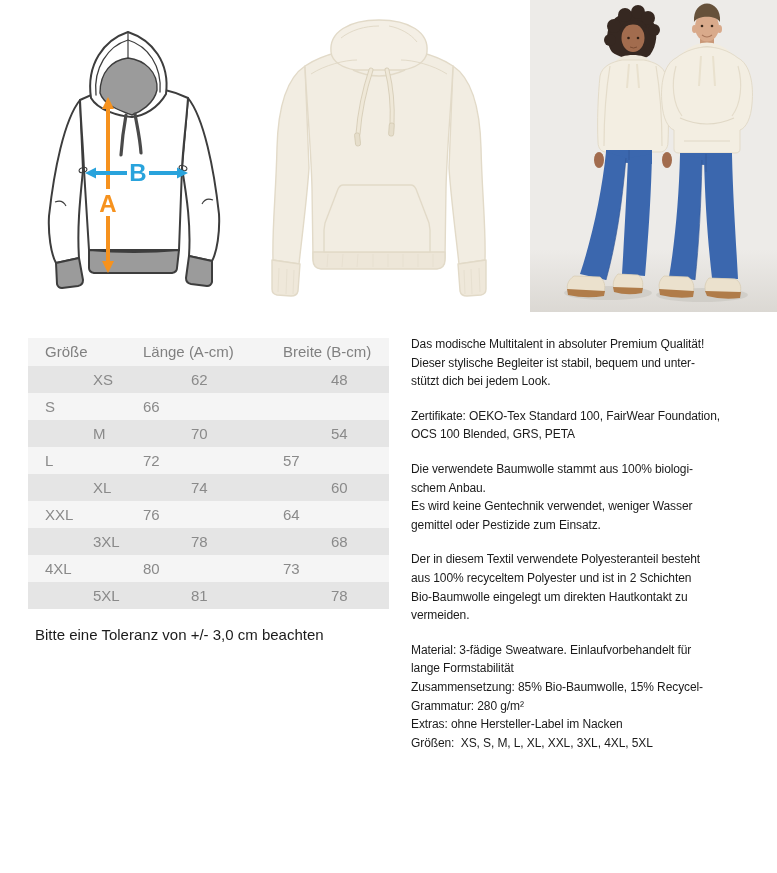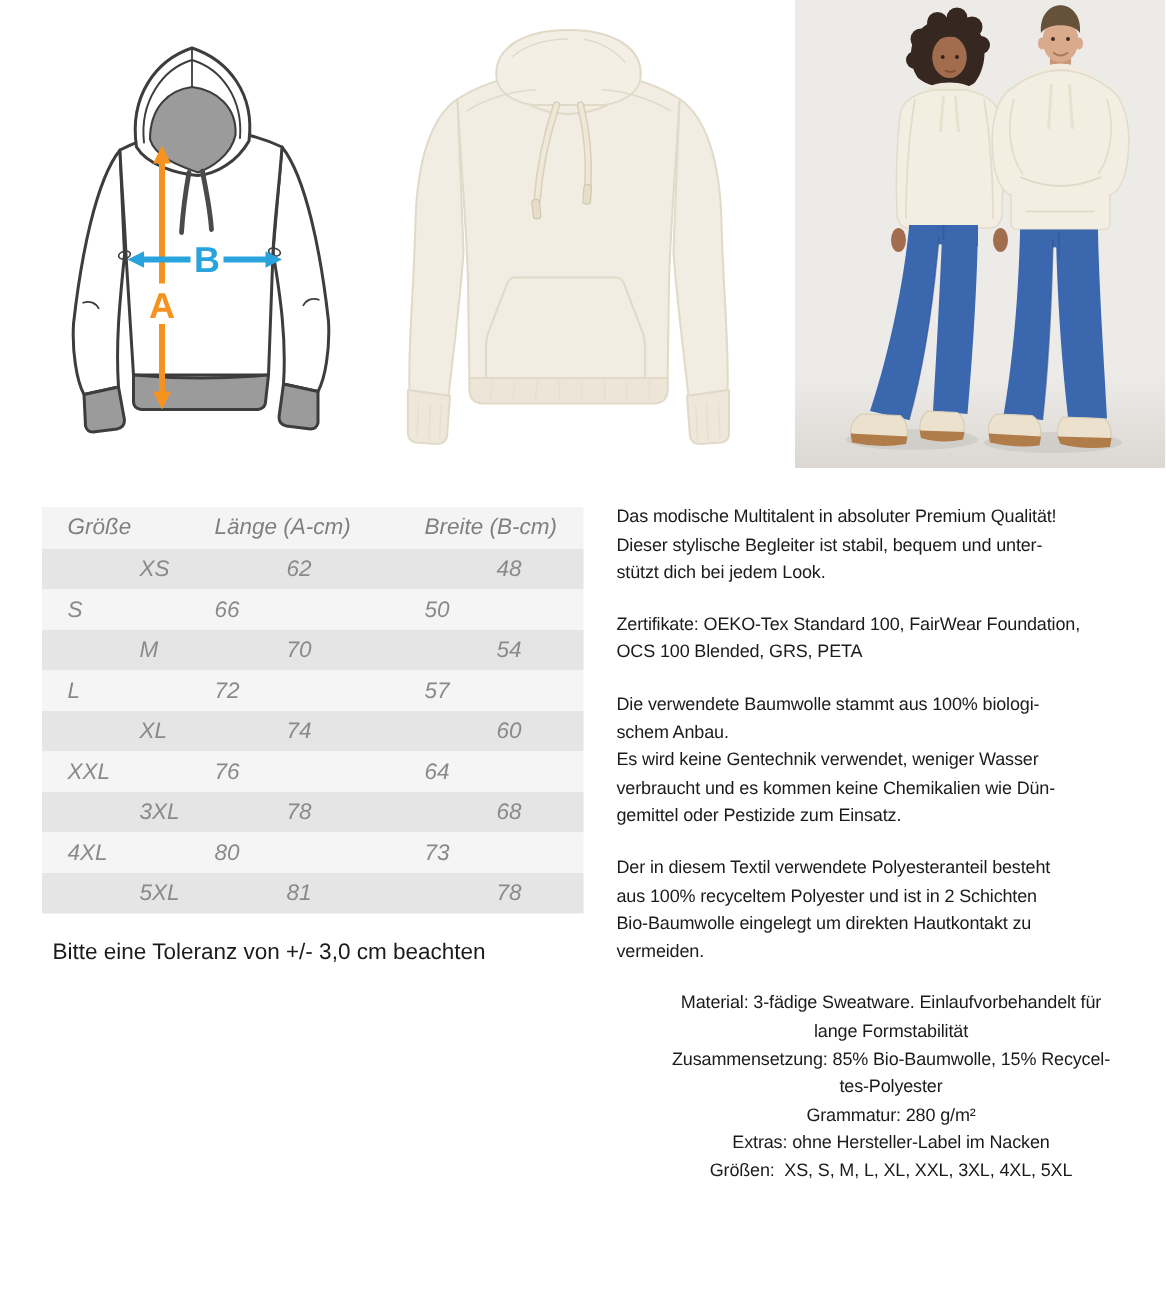--- a/index.html
+++ b/index.html
@@ -8,35 +8,35 @@
     font-family:"Liberation Sans","DejaVu Sans",sans-serif;
     -webkit-font-smoothing:antialiased;
   }
   .abs{position:absolute;}
   
   #diagram{left:28px;top:16px;width:212px;height:292px;}
   #product{left:253px;top:8px;width:255px;height:300px;}
   #models{left:530px;top:0;width:247px;height:312px;}
   #diagram svg,#product svg,#models svg{display:block;width:100%;height:100%;}
   
-  #size-table{left:28px;top:338px;width:361px;font-size:15px;color:var(--table_text);font-style:italic;}
+  #size-table{left:28px;top:338px;width:361px;font-size:15px;color:var(--table_text);}
   .t-row{display:flex;height:27px;line-height:27px;background:#fff;}
   .t-row.head{height:28px;line-height:28px;background:var(--table_header_bg);color:var(--table_header_text);}
   .t-row.odd{background:var(--table_row_alt_bg);padding-left:48px;}
   .t-row.even{background:var(--table_row_bg);}
   .t-row .c1{width:98px;padding-left:17px;box-sizing:border-box;}
   .t-row .c2{width:140px;padding-left:17px;box-sizing:border-box;}
   .t-row .c3{flex:1;padding-left:17px;box-sizing:border-box;}
   
   #tolerance{left:35px;top:626px;font-size:15px;color:var(--body_text);text-align:center;}
   
   #description{left:411px;top:335px;width:366px;color:var(--body_text);
     font-size:12px;letter-spacing:-0.1px;}
   .para{margin:0 0 16px 0;}
-  .para:last-child{margin-bottom:0;text-align:center;}
+  .para:last-child{margin-bottom:0;}
   .desc-line{line-height:18.6px;white-space:pre;}
   
   .dim-label{font-family:"Liberation Sans","DejaVu Sans",sans-serif;font-weight:bold;font-size:24px;}
 </style>
 </head>
 <body>
 
 <div>
 
   <div id="diagram" class="abs">
@@ -219,21 +219,20 @@
       <div class="c3">Breite (B-cm)</div>
     </div>
     <div class="t-row odd">
       <div class="c1">XS</div>
       <div class="c2">62</div>
       <div class="c3">48</div>
     </div>
     <div class="t-row even">
       <div class="c1">S</div>
       <div class="c2">66</div>
-      <div class="c3">50</div>
     </div>
     <div class="t-row odd">
       <div class="c1">M</div>
       <div class="c2">70</div>
       <div class="c3">54</div>
     </div>
     <div class="t-row even">
       <div class="c1">L</div>
       <div class="c2">72</div>
       <div class="c3">57</div>
@@ -274,33 +273,31 @@
       <div class="desc-line">stützt dich bei jedem Look.</div>
     </div>
     <div class="para">
       <div class="desc-line">Zertifikate: OEKO-Tex Standard 100, FairWear Foundation,</div>
       <div class="desc-line">OCS 100 Blended, GRS, PETA</div>
     </div>
     <div class="para">
       <div class="desc-line">Die verwendete Baumwolle stammt aus 100% biologi-</div>
       <div class="desc-line">schem Anbau.</div>
       <div class="desc-line">Es wird keine Gentechnik verwendet, weniger Wasser</div>
-      <div class="desc-line">verbraucht und es kommen keine Chemikalien wie Dün-</div>
       <div class="desc-line">gemittel oder Pestizide zum Einsatz.</div>
     </div>
     <div class="para">
       <div class="desc-line">Der in diesem Textil verwendete Polyesteranteil besteht</div>
       <div class="desc-line">aus 100% recyceltem Polyester und ist in 2 Schichten</div>
       <div class="desc-line">Bio-Baumwolle eingelegt um direkten Hautkontakt zu</div>
       <div class="desc-line">vermeiden.</div>
     </div>
     <div class="para">
       <div class="desc-line">Material: 3-fädige Sweatware. Einlaufvorbehandelt für</div>
       <div class="desc-line">lange Formstabilität</div>
       <div class="desc-line">Zusammensetzung: 85% Bio-Baumwolle, 15% Recycel-</div>
-      <div class="desc-line">tes-Polyester</div>
       <div class="desc-line">Grammatur: 280 g/m²</div>
       <div class="desc-line">Extras: ohne Hersteller-Label im Nacken</div>
       <div class="desc-line">Größen:  XS, S, M, L, XL, XXL, 3XL, 4XL, 5XL</div>
     </div>
   </div>
 
 </div>
 
 </body></html>

